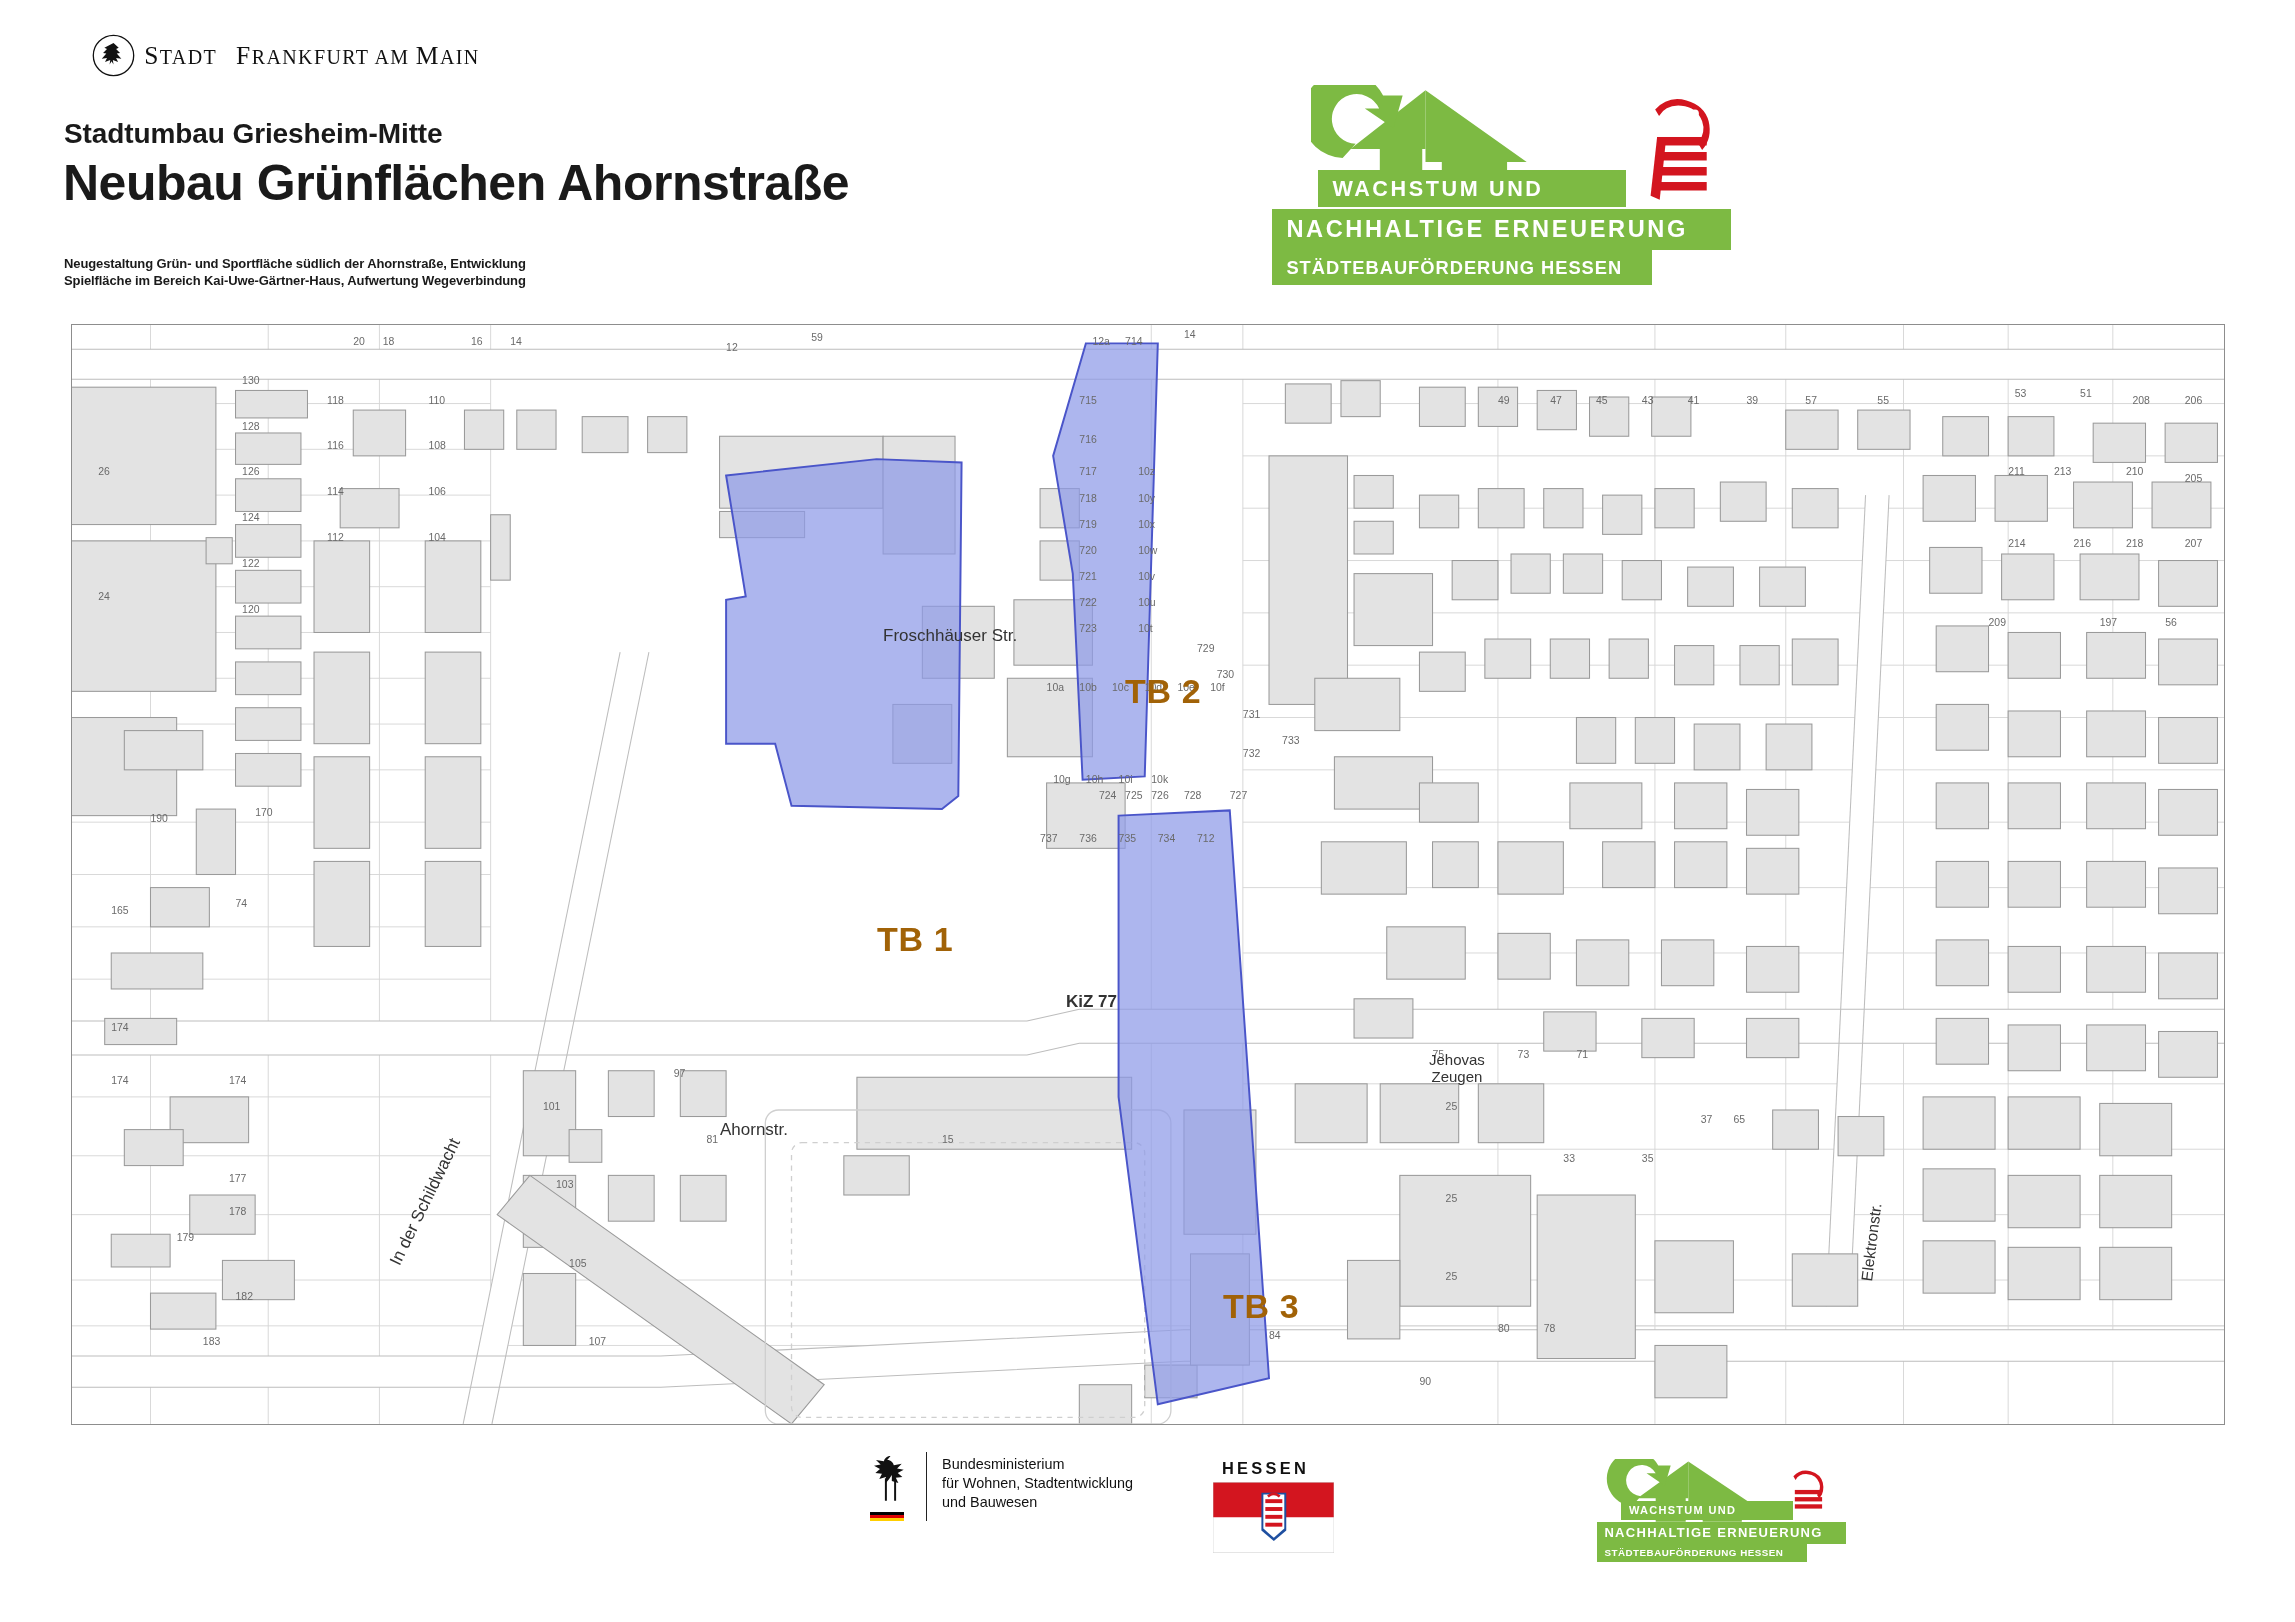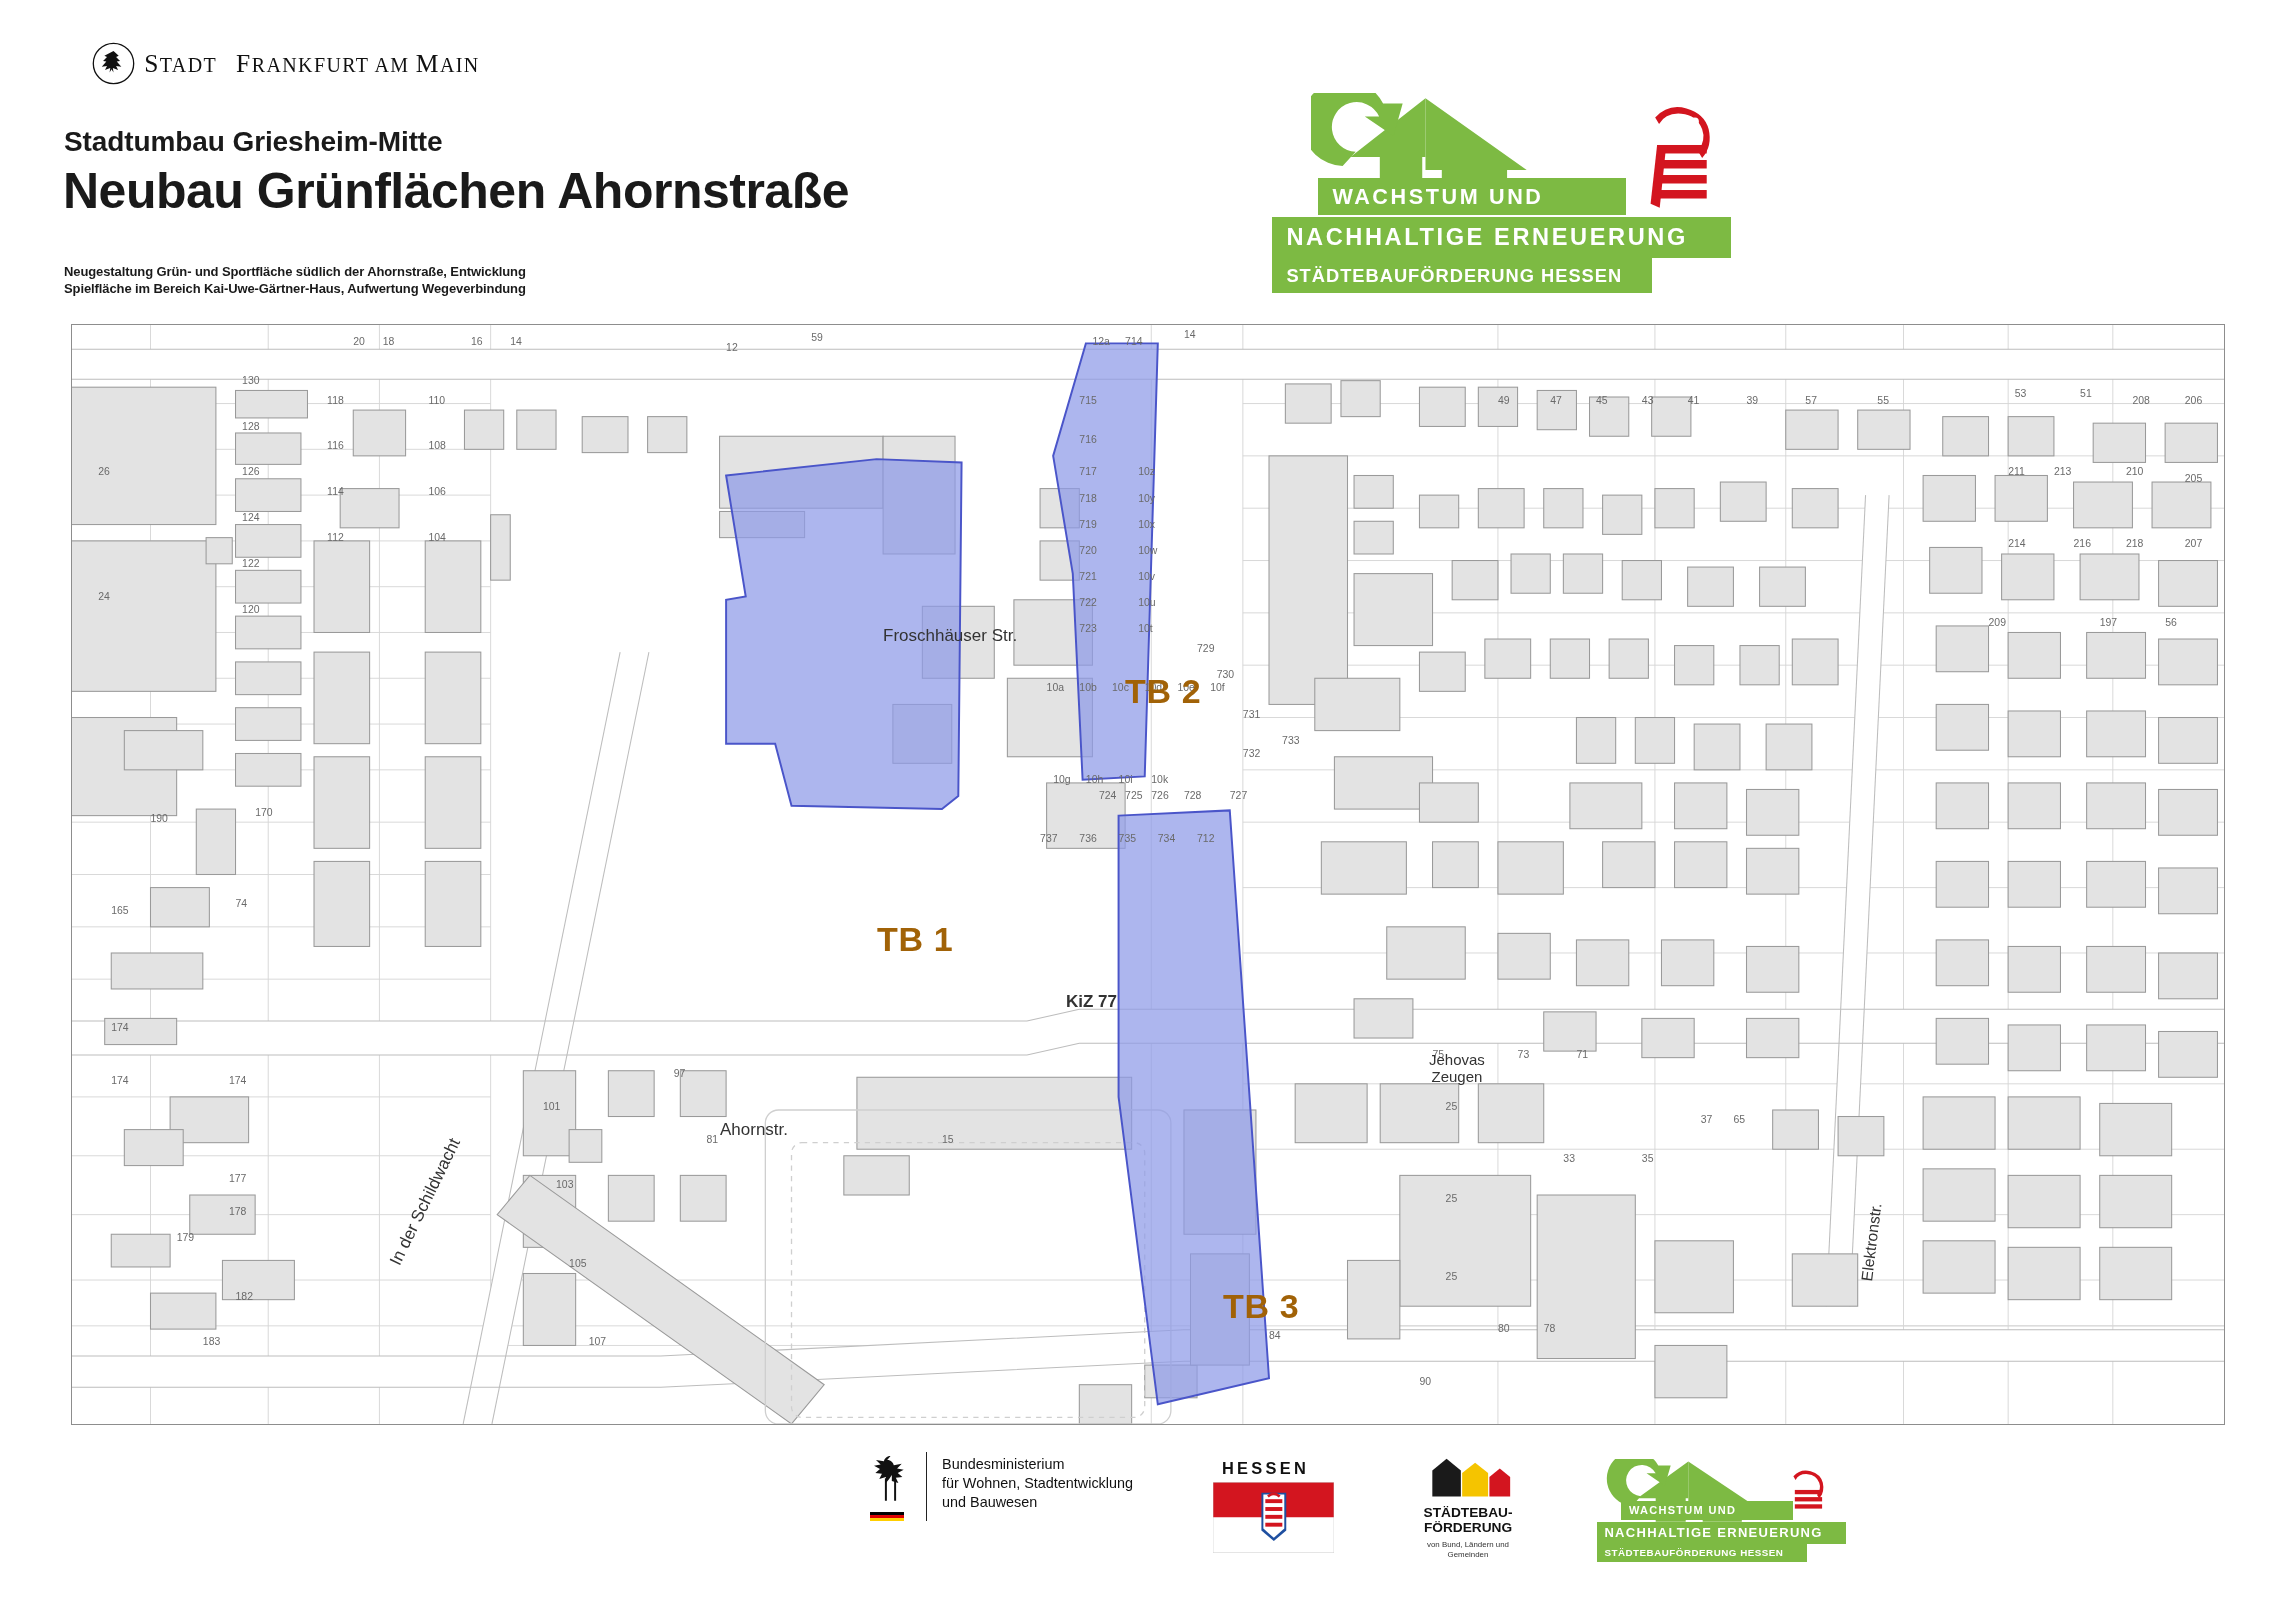--- a/index.html
+++ b/index.html
@@ -12,21 +12,21 @@
     height: 1622px;
     font-family: "Liberation Sans", sans-serif;
     color: #1a1a1a;
     position: relative;
     overflow: hidden;
   }
 
   
   #header {
     position: absolute;
-    left: 0; top: 8px;
+    left: 0; top: 0;
     width: 1816px;
     height: 327px;
   }
   #city-logo {
     position: absolute;
     left: 92px; top: 34px;
     display: flex;
     align-items: center;
     gap: 9.2px;
   }
@@ -718,35 +718,20 @@
             <rect x="6" y="22" width="26" height="6"></rect>
             <rect x="6" y="34" width="26" height="6"></rect>
             <rect x="6" y="46" width="26" height="6"></rect>
           </g>
           <path d="M10 6 q9 -8 18 0" fill="none" stroke="#d3151f" stroke-width="4"></path>
         </g>
       </svg>
     </div>
   </div>
 
-  <div id="staedtebau-foerderung">
-    <svg viewBox="0 0 230 74" width="150" height="48">
-      <path d="M60 70 L60 30 L82 12 L104 30 L104 70 Z" fill="#1a1a1a"></path>
-      <path d="M106 70 L106 34 L126 18 L146 34 L146 70 Z" fill="#f5c400"></path>
-      <path d="M148 70 L148 40 L164 27 L180 40 L180 70 Z" fill="#d3151f"></path>
-    </svg>
-    <div class="sf-title">
-      <div>STÄDTEBAU-</div>
-      <div>FÖRDERUNG</div>
-    </div>
-    <div class="sf-sub">
-      <div>von Bund, Ländern und</div>
-      <div>Gemeinden</div>
-    </div>
-  </div>
 
   <div id="footer-badge">
     <svg viewBox="0 0 440 190" width="288" height="124" style="position:absolute;left:0;top:0">
       <path d="M150 4 L252 72 L232 72 L232 96 L172 96 L172 72 L150 72 Z" fill="#7dba43"></path>
       <path d="M150 4 L72 60 L100 60 L100 96 L146 96 L146 60 L150 60 Z" fill="#7dba43"></path>
       <path d="M104 10 a42 42 0 1 0 -40 62 l13 -15 a24 24 0 1 1 23 -35 l-14 0 l28 19 l9 -31 z" fill="#7dba43"></path>
       <g transform="translate(300,10) scale(0.55)">
         <path d="M20 30 q20 -22 48 -14 q28 8 34 32 q6 26 -10 44 l-6 -10 q12 -18 6 -34 q-8 -22 -32 -24 q-24 -2 -34 16 z" fill="#d3151f"></path>
         <g fill="#d3151f">
           <rect x="24" y="68" width="76" height="12"></rect>

